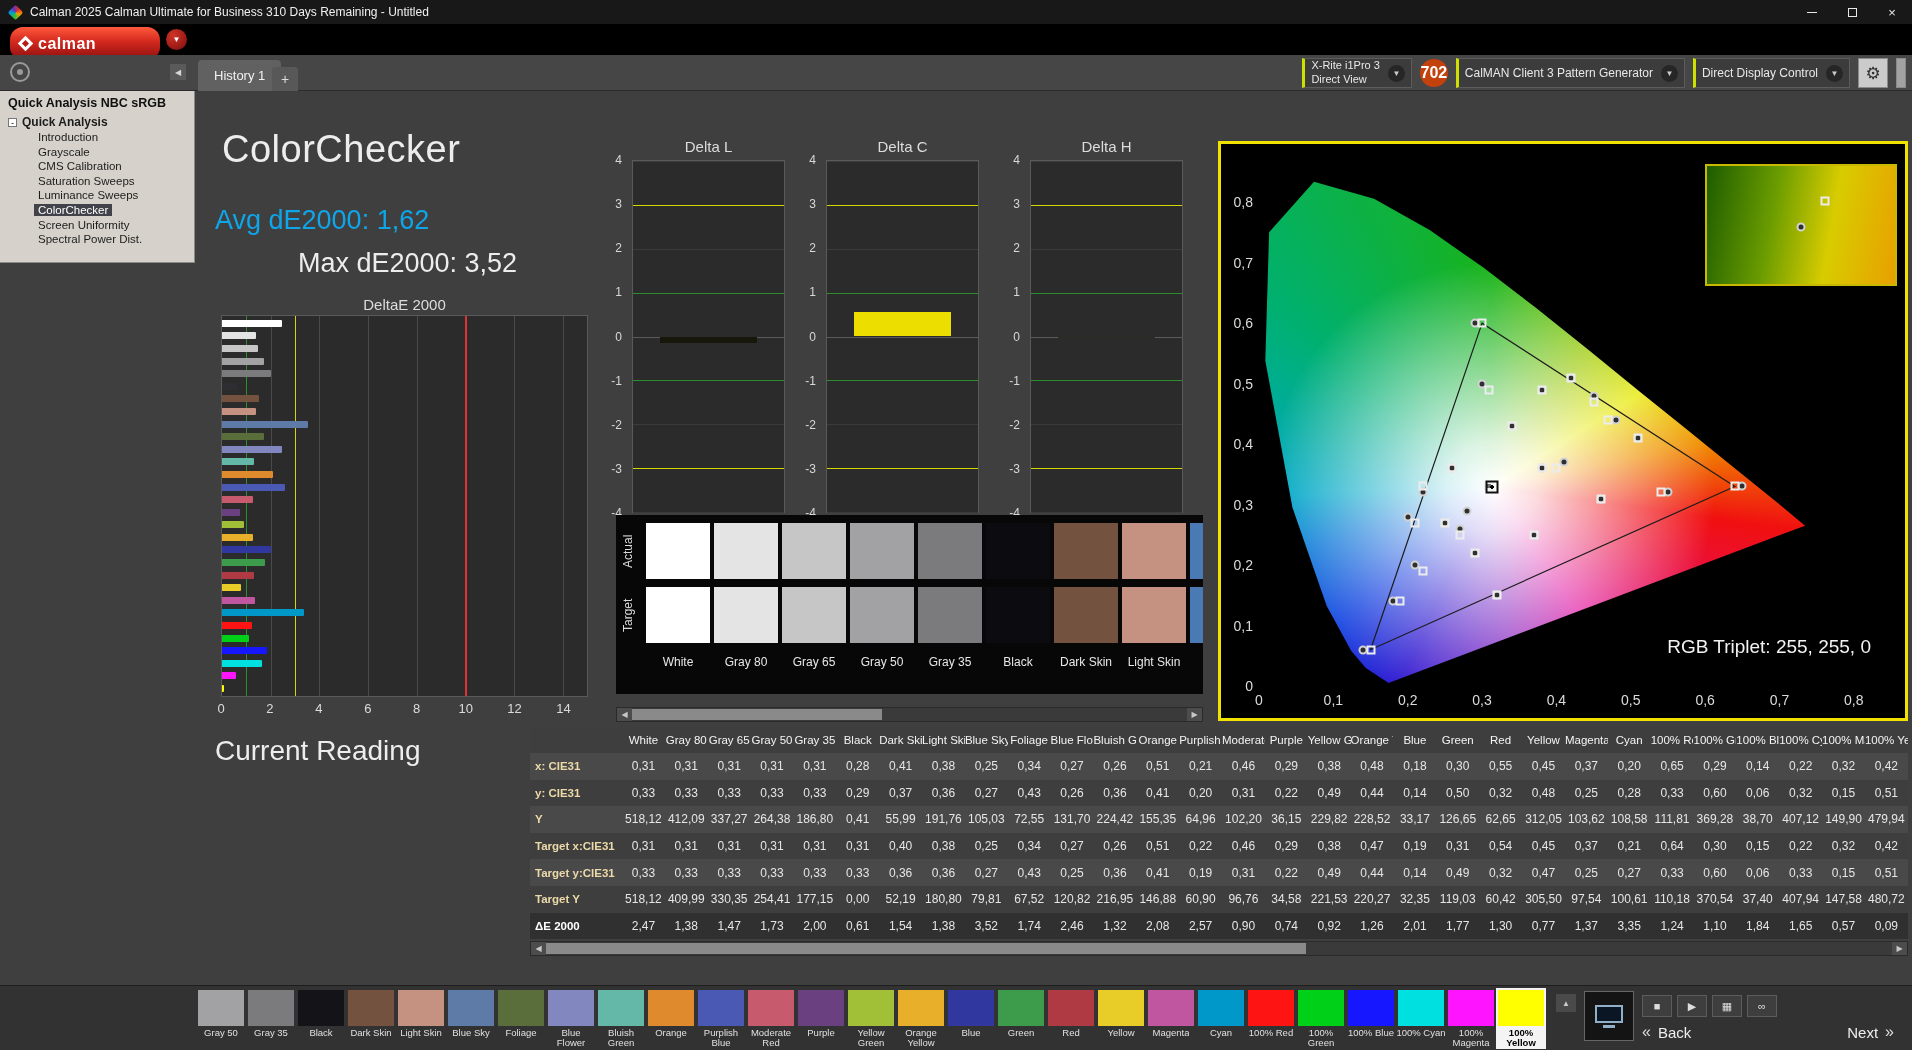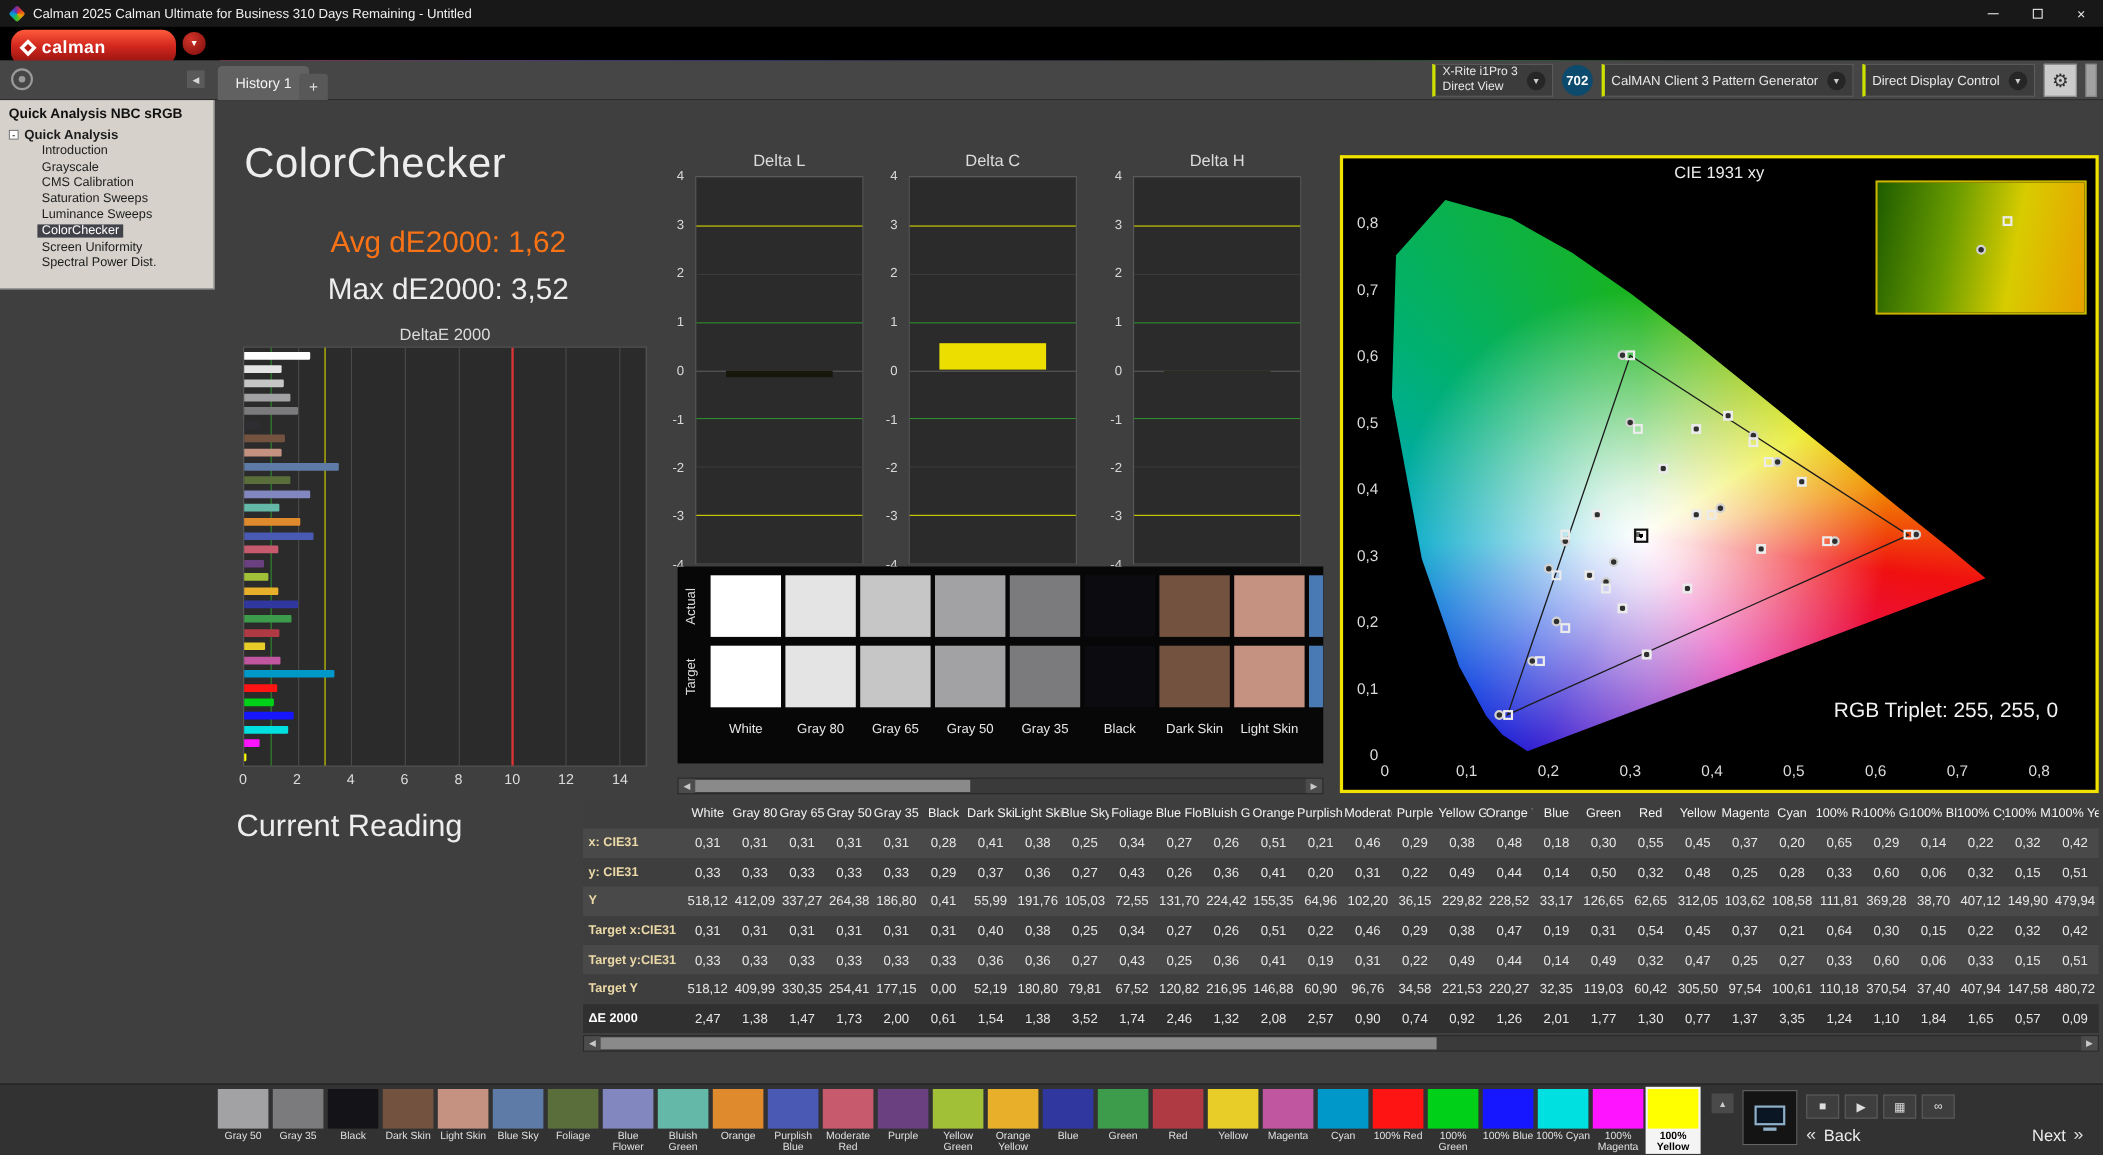--- a/index.html
+++ b/index.html
@@ -27,37 +27,37 @@
 .toolbar{position:absolute;left:0;top:55px;width:1912px;height:36px;background:#464646;border-bottom:1px solid #2c2c2c}
 .tb-circle{position:absolute;left:10px;top:7px;width:20px;height:20px;border-radius:50%;border:2px solid #9a9a9a;display:flex;align-items:center;justify-content:center}
 .tb-circle::after{content:"";width:6px;height:6px;border-radius:50%;background:#9a9a9a}
 .collapse-btn{position:absolute;left:170px;top:9px;width:16px;height:16px;background:#5a5a5a;color:#d8d8d8;font-size:8px;display:flex;align-items:center;justify-content:center}
 .tab{position:absolute;left:198px;top:5px;height:31px;background:#616161;border-radius:4px 4px 0 0;padding:0 16px;line-height:31px;font-size:13px;color:#f2f2f2}
 .tab-plus{position:absolute;left:272px;top:12px;width:26px;height:24px;background:#585858;border-radius:3px 3px 0 0;color:#ddd;text-align:center;line-height:24px;font-size:14px}
 .tb-right{position:absolute;right:6px;top:3px;height:30px;display:flex;align-items:center;gap:8px}
 .sel{background:#3c3c3c;border:1px solid #5c5c5c;border-left:3px solid #cde000;color:#e8e8e8;padding:2px 6px;display:flex;align-items:center;gap:8px;height:30px}
 .sel .chev{width:17px;height:17px;border-radius:50%;background:#262626;color:#ccc;font-size:8px;display:flex;align-items:center;justify-content:center;flex:0 0 auto}
 .sel .two-line{font-size:11px;line-height:1.25}
-.badge{width:28px;height:28px;border-radius:50%;background:#0c4a6e;color:#fff;font-size:12px;font-weight:bold;display:flex;align-items:center;justify-content:center}
+.badge{width:28px;height:28px;border-radius:50%;background:#c2410c;color:#fff;font-size:16px;font-weight:bold;display:flex;align-items:center;justify-content:center}
 .gear-btn{width:30px;height:30px;background:#cbcbcb;border:1px solid #8a8a8a;color:#303030;font-size:17px;display:flex;align-items:center;justify-content:center}
 .edge-btn{width:10px;height:30px;background:#a2a2a2;border:1px solid #8a8a8a}
 
 
 .sidebar{position:absolute;left:0;top:91px;width:195px;height:172px;background:#d6d2cb;border-right:1px solid #8a8a8a;border-bottom:1px solid #8a8a8a;color:#1c1c1c}
 .sb-header{padding:5px 8px 4px;font-size:12.5px;font-weight:bold;color:#101010}
 .tree-root{display:flex;align-items:center;gap:5px;padding-left:8px;font-size:12px;font-weight:bold;height:16px}
 .expander{width:9px;height:9px;border:1px solid #777;background:#fff;font-size:8px;line-height:7px;text-align:center;color:#333}
 .tree-item{padding-left:34px;font-size:11.5px;height:14.6px;line-height:14.6px;white-space:nowrap;color:#1c1c1c}
 .tree-item.selected{color:#fff}
 .tree-item.selected span{background:#42424a;color:#fff;padding:0 4px}
 .tree-item span{padding:0 4px}
 
 
 .cc-title{position:absolute;left:222px;top:128px;font-size:38px;color:#ededed;letter-spacing:.5px}
-.cc-avg{position:absolute;left:215px;top:205px;width:385px;text-align:center;font-size:27px;color:#f97316}
+.cc-avg{position:absolute;left:215px;top:205px;width:385px;font-size:27px;color:#0ea5e9}
 .cc-max{position:absolute;left:215px;top:248px;width:385px;text-align:center;font-size:27px;color:#ededed}
 
 
 .de-title{position:absolute;left:221px;top:296px;width:367px;text-align:center;font-size:15px;color:#dcdcdc}
 .de-chart{position:absolute;left:221px;top:315px;width:367px;height:382px;background:#2b2b2b;border:1px solid #5a5a5a}
 .vline{position:absolute;top:0;bottom:0;width:1px;z-index:1}
 .de-bars{position:absolute;left:0;top:1px;bottom:1px;right:0;display:flex;flex-direction:column;justify-content:space-around;z-index:2}
 .de-bar{height:7px;border-radius:0 1px 1px 0}
 .de-ticks{position:absolute;left:221px;top:701px;width:367px;height:16px}
 .de-tick{position:absolute;transform:translateX(-50%);font-size:13px;color:#dcdcdc}
@@ -379,21 +379,20 @@
 </div>
 <div class="hscroll" style="left:616px;top:707px;width:587px">
   <div class="hs-arrow">◀</div>
   <div class="hs-track">
       <div class="hs-thumb" style="left:0;width:250px"></div>
     </div>
   <div class="hs-arrow">▶</div>
 </div>
 
 <div class="cie-panel">
-  <div class="cie-title">CIE 1931 xy</div>
   <div class="cie-yticks" id="cie-yticks">
       <div class="cie-ytick" style="top: 100%;">0</div>
       <div class="cie-ytick" style="top: 88.2353%;">0,1</div>
       <div class="cie-ytick" style="top: 76.4706%;">0,2</div>
       <div class="cie-ytick" style="top: 64.7059%;">0,3</div>
       <div class="cie-ytick" style="top: 52.9412%;">0,4</div>
       <div class="cie-ytick" style="top: 41.1765%;">0,5</div>
       <div class="cie-ytick" style="top: 29.4118%;">0,6</div>
       <div class="cie-ytick" style="top: 17.6471%;">0,7</div>
       <div class="cie-ytick" style="top: 5.88235%;">0,8</div>

